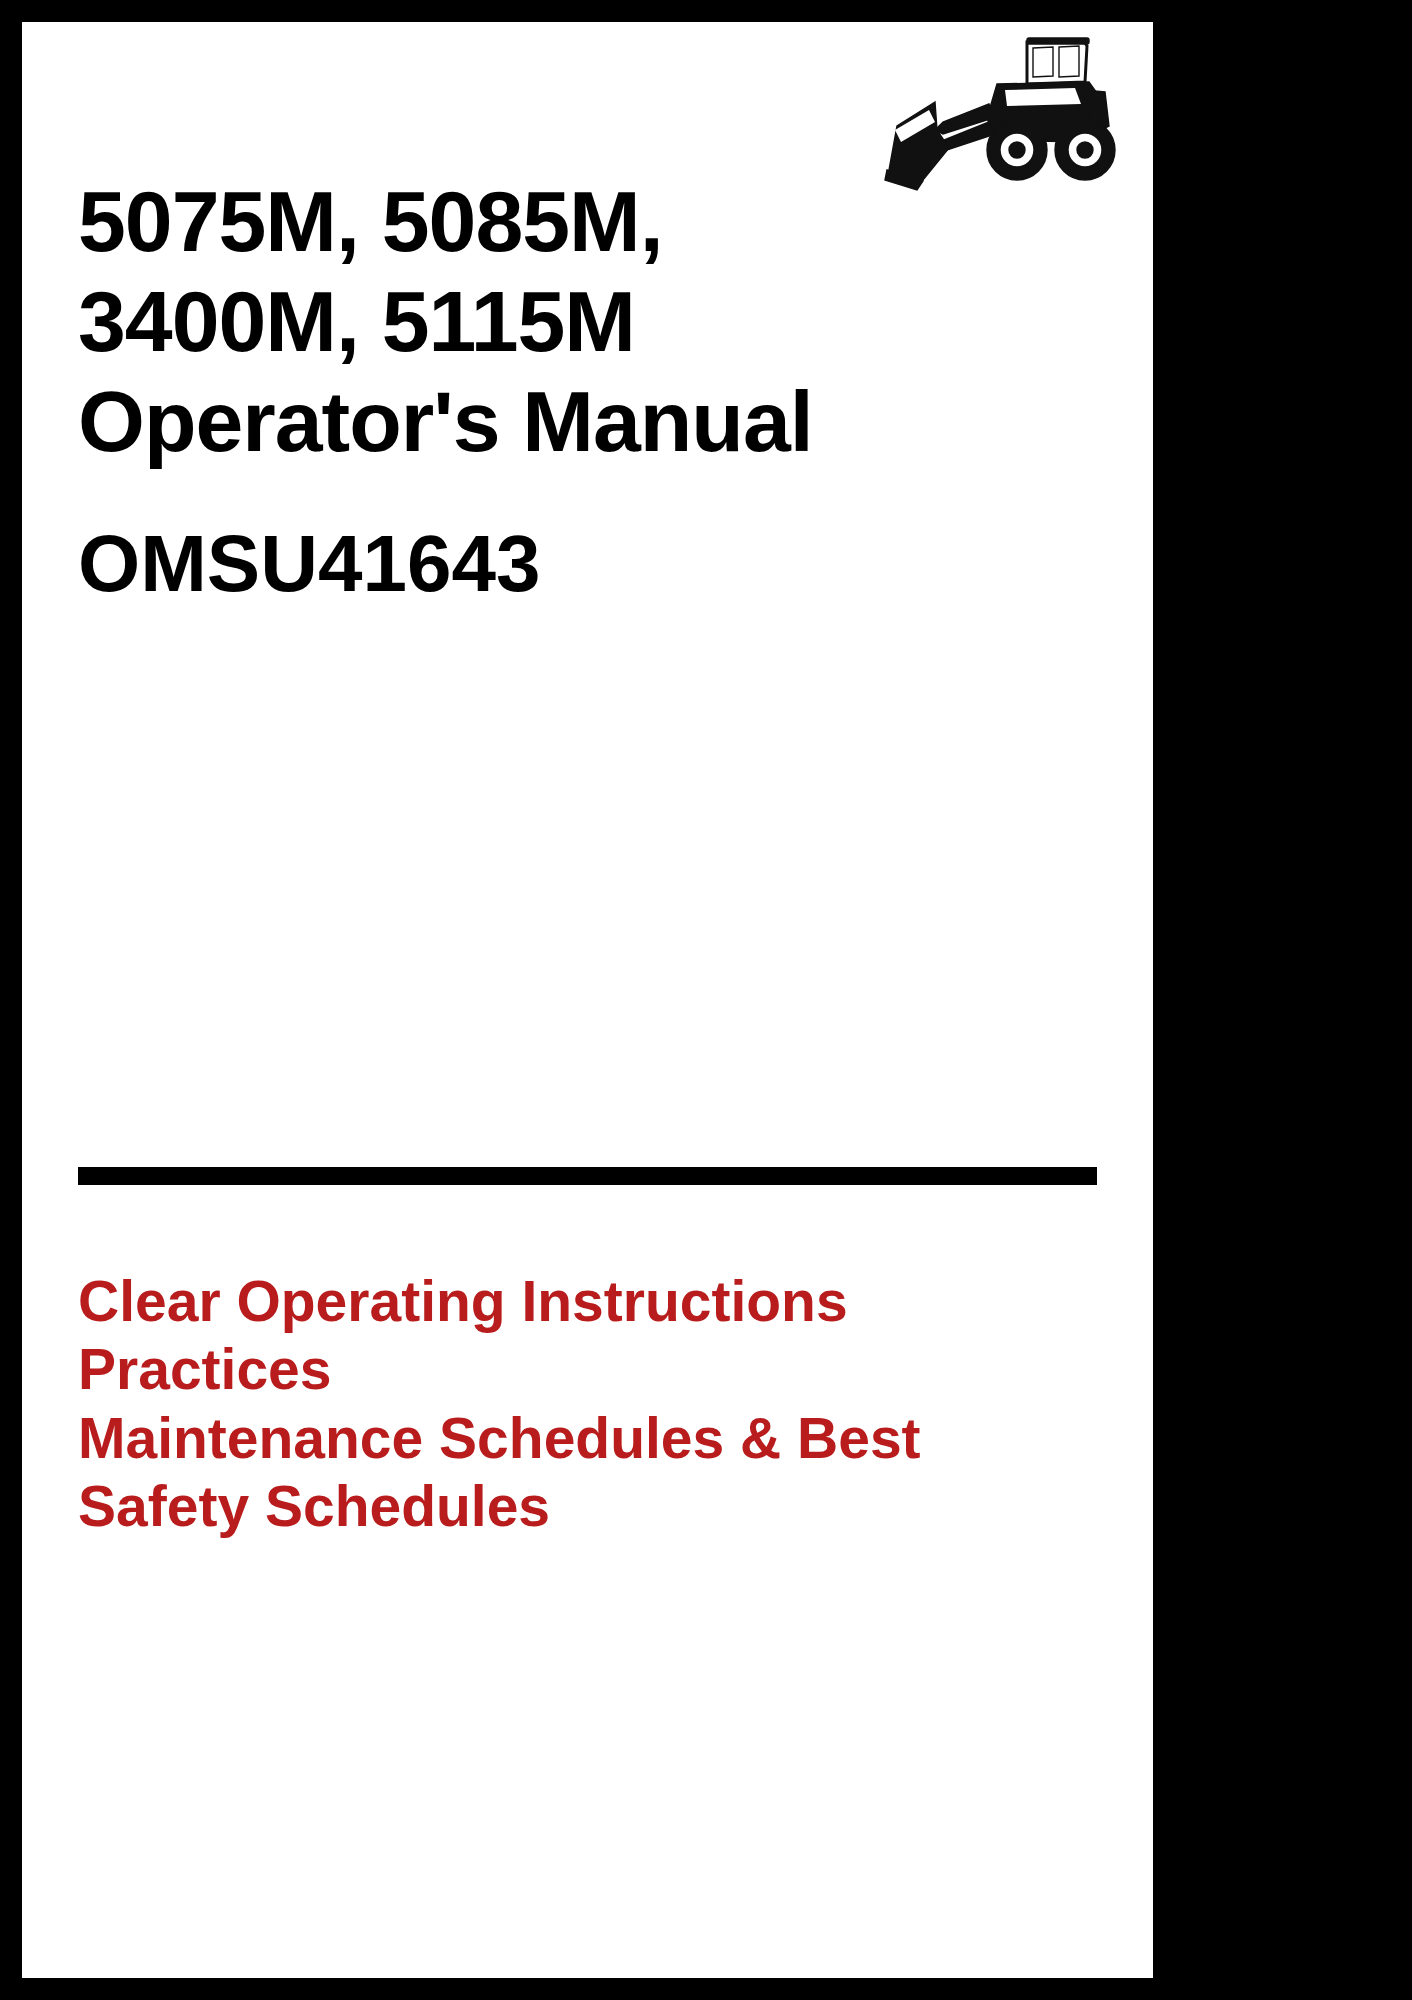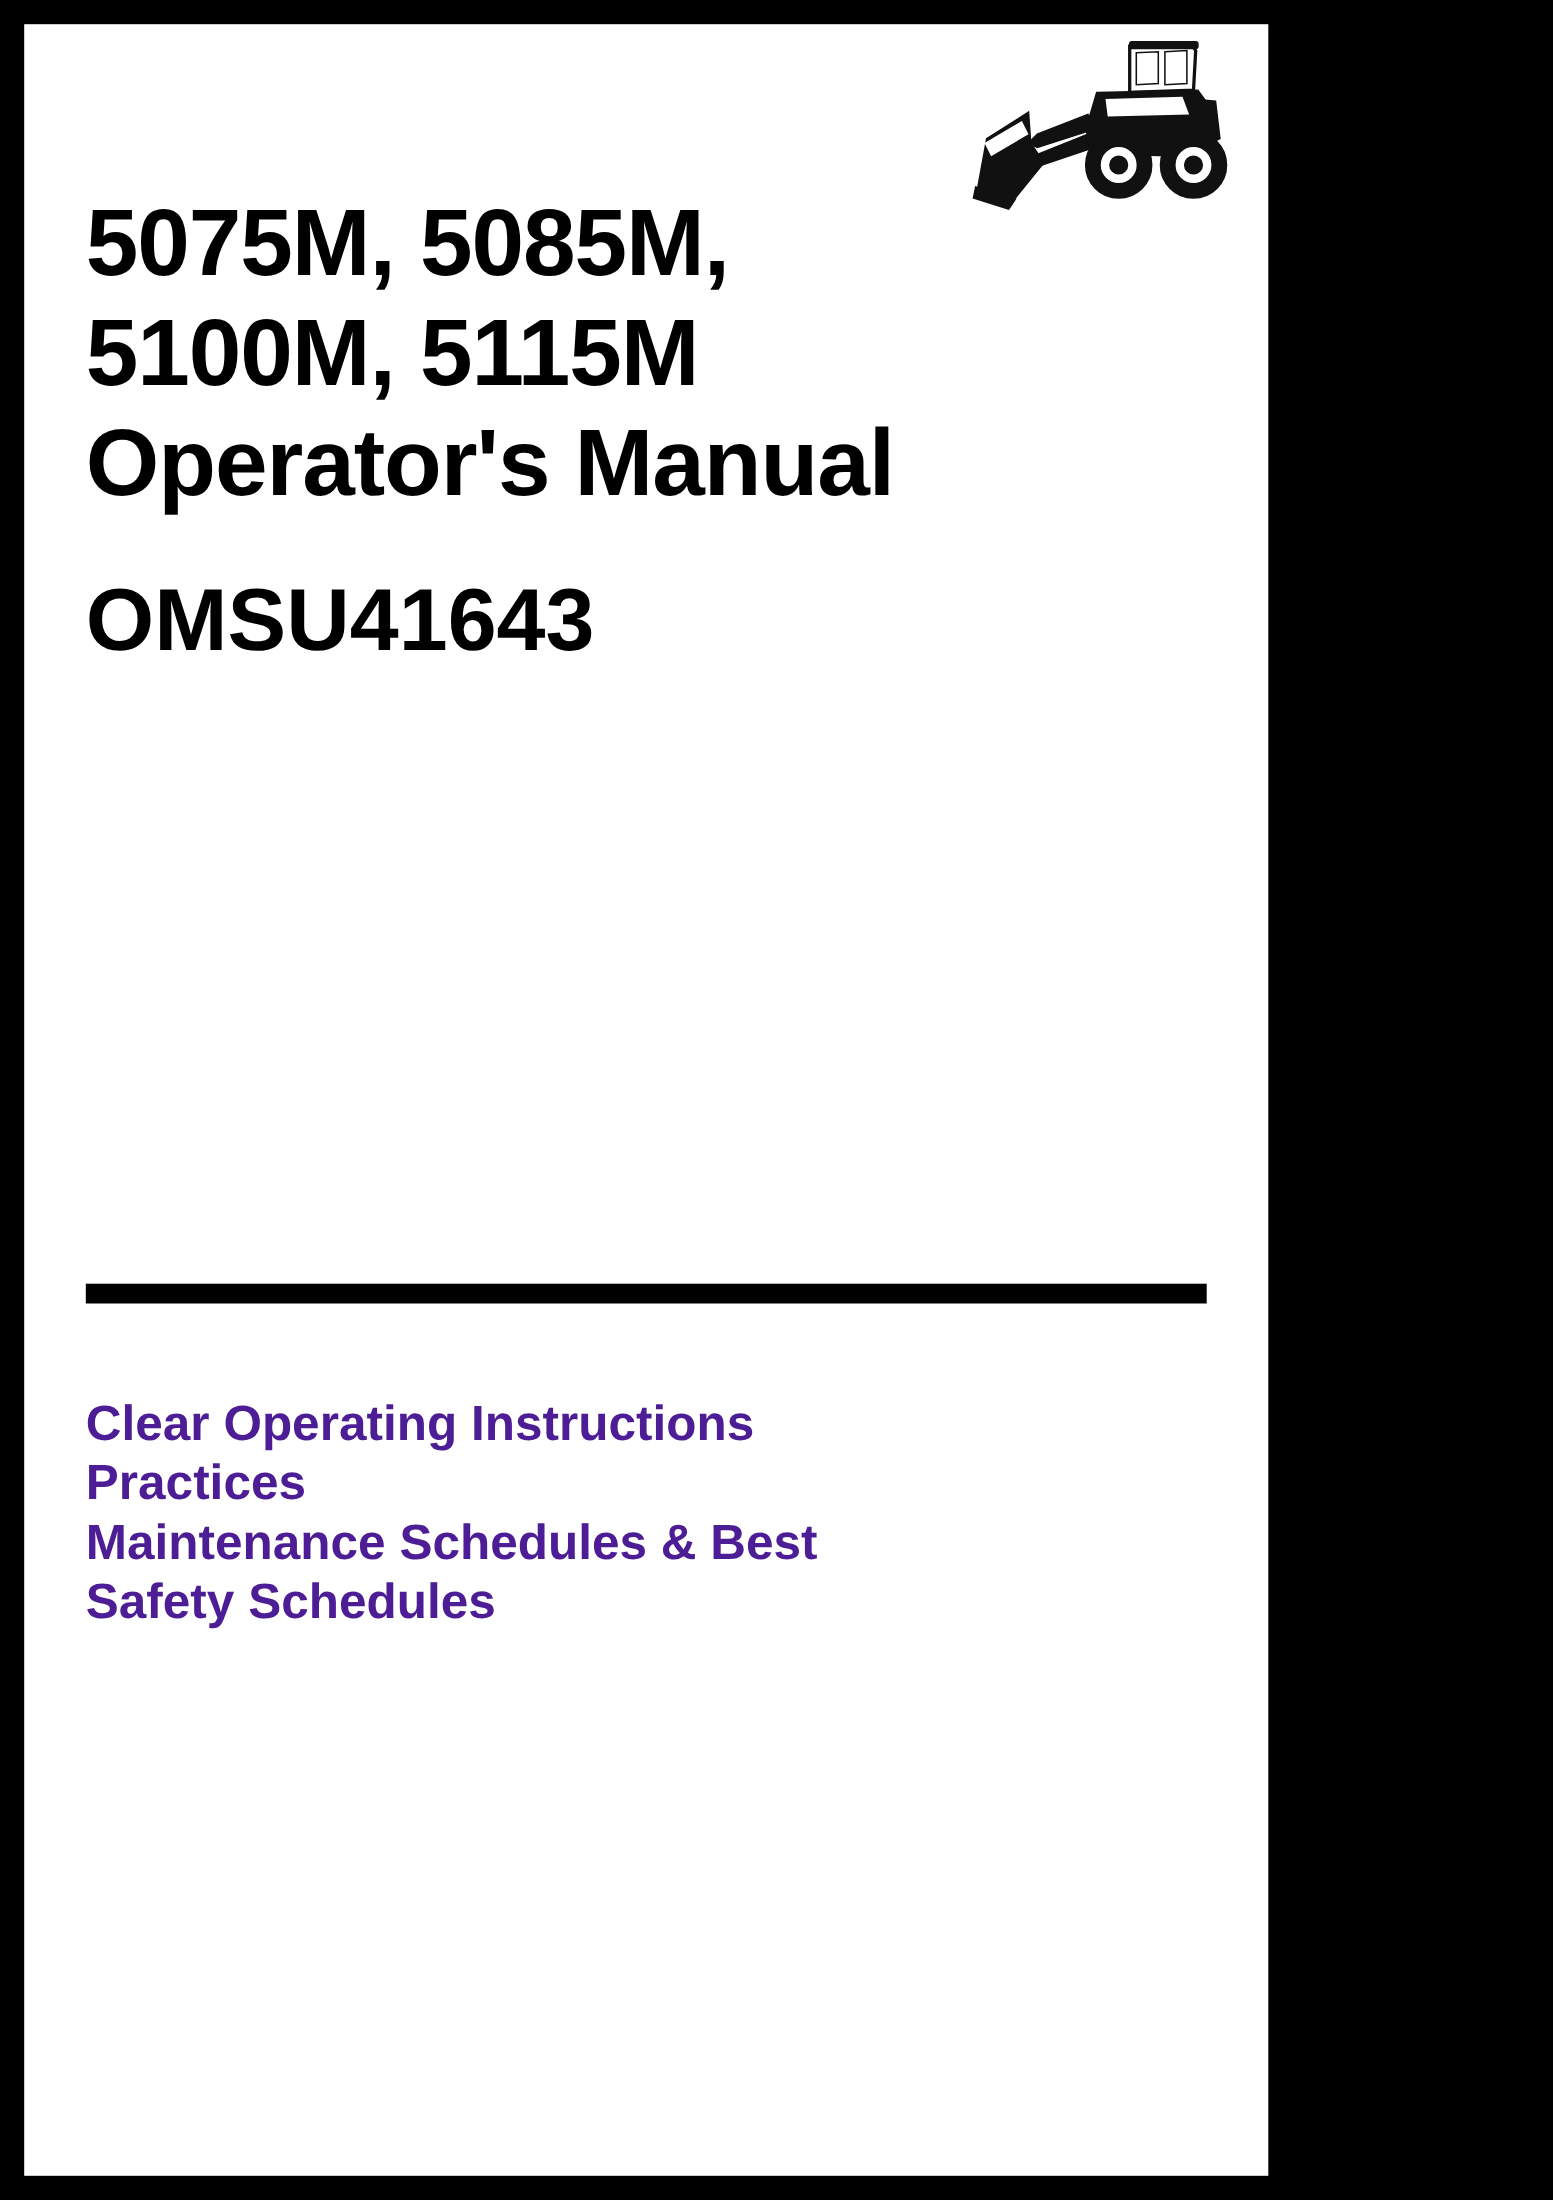--- a/index.html
+++ b/index.html
@@ -79,24 +79,24 @@
     background: #000000;
   }
   .features {
     position: absolute;
     left: 56px;
     right: 56px;
     top: 1245px;
   }
   .features .feature {
     display: block;
-    font-size: 45px;
+    font-size: 57px;
     line-height: 1.2;
     font-weight: bold;
-    color: #4c1d95;
+    color: #b91c1c;
   }
 </style>
 </head>
 <body>
 
 <div class="page">
   <div class="sheet">
 
     <div class="cover-art">
       <svg viewBox="0 0 240 185" xmlns="http://www.w3.org/2000/svg" aria-hidden="true">
@@ -125,21 +125,21 @@
           <path d="M58 72 L20 96 L12 140 L46 150 L72 118 L60 100 Z" fill="#111111"></path>
           <path d="M18 100 L52 80 L58 92 L24 112 Z" fill="#ffffff" stroke="none"></path>
           <path d="M10 140 L46 151 L40 160 L8 150 Z" fill="#111111"></path>
         </g>
       </svg>
     </div>
 
     <div class="content">
       <div class="title">
         <span class="line">5075M, 5085M,</span>
-        <span class="line">5100M, 5115M</span>
+        <span class="line">3400M, 5115M</span>
         <span class="line">Operator's Manual</span>
       </div>
 
       <div class="manual-code">OMSU41643</div>
     </div>
 
     <div class="rule"></div>
 
     <div class="features">
       <span class="feature">Clear Operating Instructions</span>

